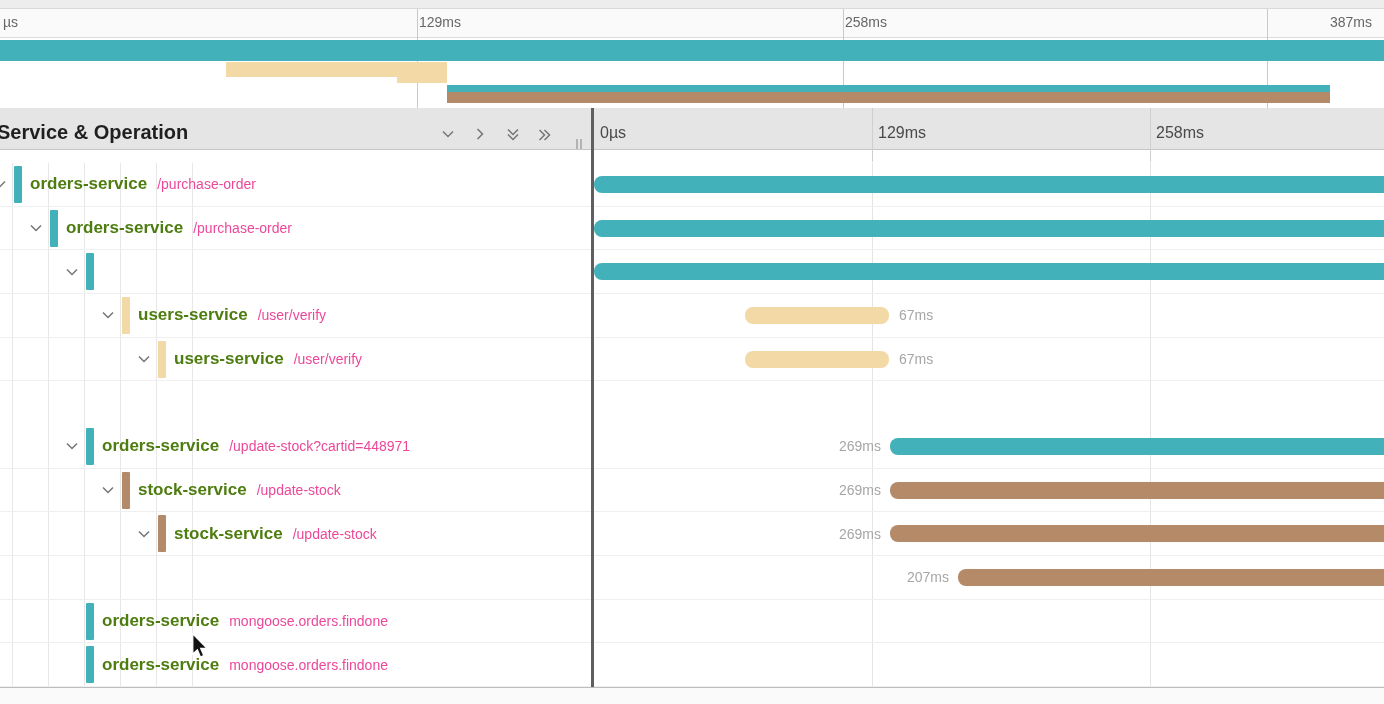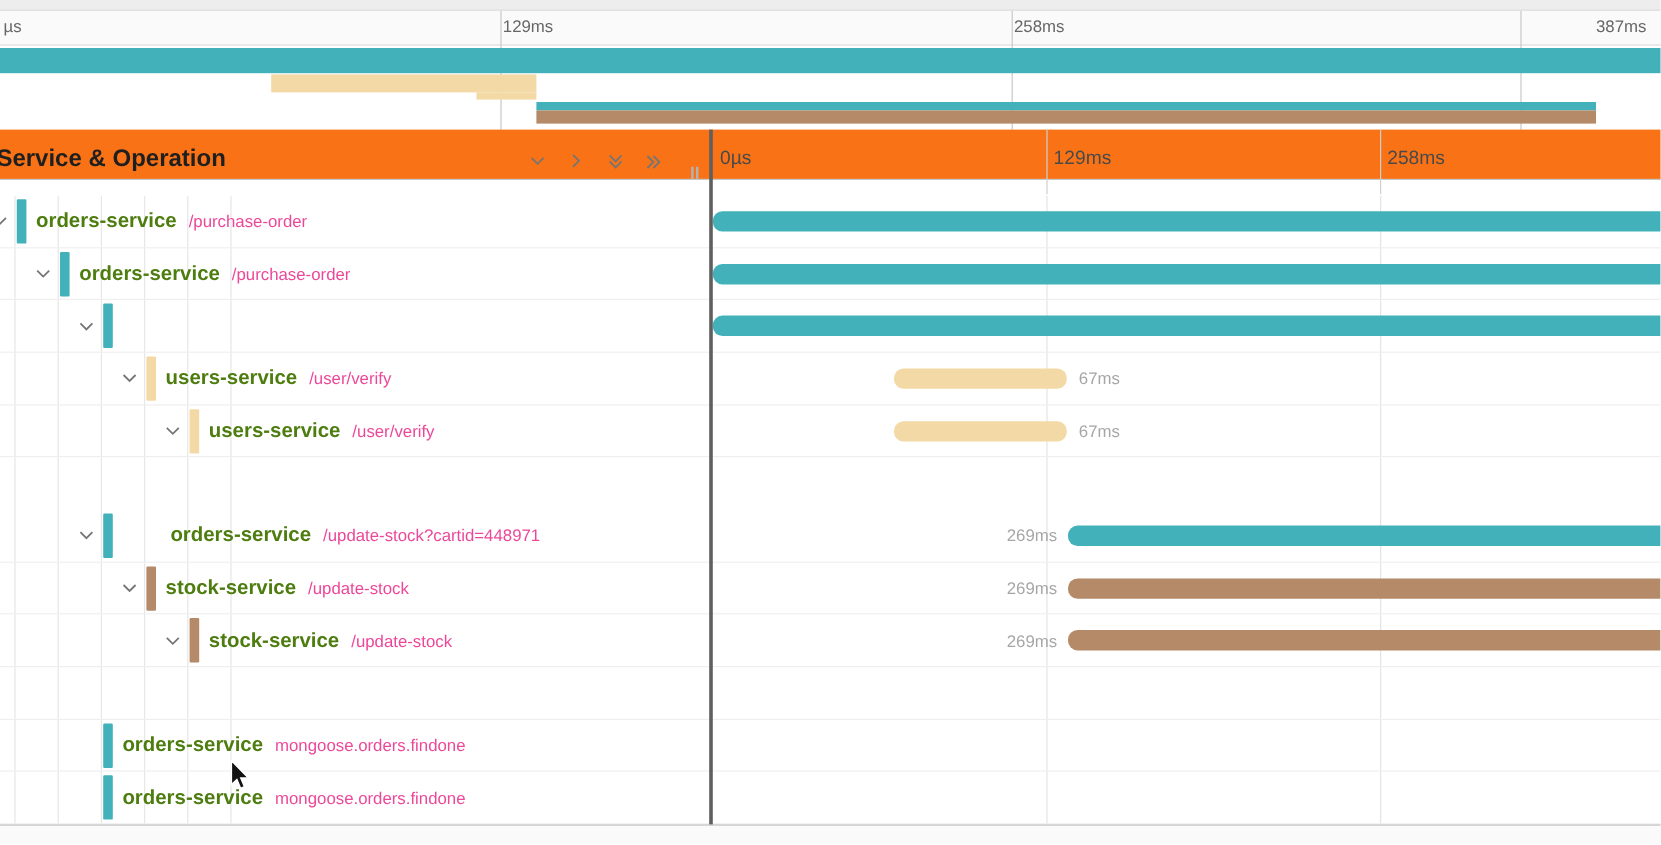--- a/index.html
+++ b/index.html
@@ -9,21 +9,21 @@
     font-family:Liberation Sans, sans-serif; background:#fff;
   }
   
   #minimap { position:absolute; left:0; top:0; width:1384px; height:108px; background:#fff; }
   #mm-topstrip { position:absolute; left:0; top:0; width:1384px; height:9px; background:#ededed; border-bottom:1px solid #d9d9d9; }
   #mm-tickband { position:absolute; left:0; top:9px; width:1384px; height:29px; background:#fafafa; border-bottom:1px solid #dcdcdc; }
   .mm-tick { position:absolute; top:5px; font-size:14px; color:#666; }
   .mm-grid { position:absolute; top:9px; width:1px; height:99px; background:#c9c9c9; }
   .mm-bar { position:absolute; }
   
-  #main-header { position:absolute; left:0; top:108px; width:1384px; height:42px; background:#f97316; border-bottom:1px solid #c6c6c6; }
+  #main-header { position:absolute; left:0; top:108px; width:1384px; height:42px; background:#e5e5e5; border-bottom:1px solid #c6c6c6; }
   #svc-header { position:absolute; left:0; top:0; width:591px; height:54px; }
   #svc-title { position:absolute; left:-3px; top:13px; font-size:20px; font-weight:bold; color:#1f1f1f; white-space:nowrap; }
   .hdr-icon { position:absolute; top:18px; width:18px; height:18px; cursor:pointer; }
   #grip { position:absolute; left:576px; top:31px; width:8px; height:10px; }
   #grip span { display:inline-block; width:2px; height:10px; background:#b3b3b3; margin-right:2px; vertical-align:top; }
   #tl-header { position:absolute; left:594px; top:0; width:790px; height:54px; overflow:hidden; }
   .tl-tick { position:absolute; top:16px; font-size:16px; color:#4a4a4a; }
   .hdr-grid { position:absolute; top:0; width:1px; height:54px; background:#cfcfcf; }
   
   #rows { position:absolute; left:0; top:163px; width:1384px; height:524px; overflow:hidden; background:#fff; }
@@ -170,21 +170,21 @@
           <div class="span-bar" style="left: 151px; width: 144px; background: rgb(243, 217, 165);"></div>
           <div class="dur-label dur-right" style="left: 305px;">67ms</div>
         </div>
       </div>
       <div class="row" style="top: 262px; height: 43.6667px;">
         <div class="row-left">
           <div class="tree-chevron" style="left: 64px;"><svg width="16" height="16" viewBox="0 0 16 16">
               <polyline points="3,5.5 8,10.5 13,5.5" fill="none" stroke="#757575" stroke-width="1.5"></polyline>
             </svg></div>
           <div class="svc-colorbar" style="left: 86px; background: rgb(67, 177, 186);"></div>
-          <div class="row-text" style="left: 102px; margin-left: 40px;"><span class="svc-name">orders-service</span><span class="op-name">/update-stock?cartid=448971</span></div>
+          <div class="row-text" style="left: 102px;"><span class="svc-name">orders-service</span><span class="op-name">/update-stock?cartid=448971</span></div>
         </div>
         <div class="row-right">
           <div class="span-bar" style="left: 296px; width: 610px; background: rgb(67, 177, 186);"></div>
           <div class="dur-label dur-left" style="left: 287px;">269ms</div>
         </div>
       </div>
       <div class="row" style="top: 305.667px; height: 43.6667px;">
         <div class="row-left">
           <div class="tree-chevron" style="left: 100px;"><svg width="16" height="16" viewBox="0 0 16 16">
               <polyline points="3,5.5 8,10.5 13,5.5" fill="none" stroke="#757575" stroke-width="1.5"></polyline>
@@ -204,20 +204,24 @@
             </svg></div>
           <div class="svc-colorbar" style="left: 158px; background: rgb(180, 138, 105);"></div>
           <div class="row-text" style="left: 174px;"><span class="svc-name">stock-service</span><span class="op-name">/update-stock</span></div>
         </div>
         <div class="row-right">
           <div class="span-bar" style="left: 296px; width: 610px; background: rgb(180, 138, 105);"></div>
           <div class="dur-label dur-left" style="left: 287px;">269ms</div>
         </div>
       </div>
       <div class="row" style="top: 393px; height: 43.6667px;">
+        <div class="row-right">
+          <div class="span-bar" style="left: 364px; width: 545px; background: rgb(180, 138, 105);"></div>
+          <div class="dur-label dur-left" style="left: 355px;">207ms</div>
+        </div>
       </div>
       <div class="row" style="top: 436.667px; height: 43.6667px;">
         <div class="row-left">
           <div class="svc-colorbar" style="left: 86px; background: rgb(67, 177, 186);"></div>
           <div class="row-text" style="left: 102px;"><span class="svc-name">orders-service</span><span class="op-name">mongoose.orders.findone</span></div>
         </div>
         <div class="row-right"></div>
       </div>
       <div class="row" style="top: 480.333px; height: 43.6667px;">
         <div class="row-left">

